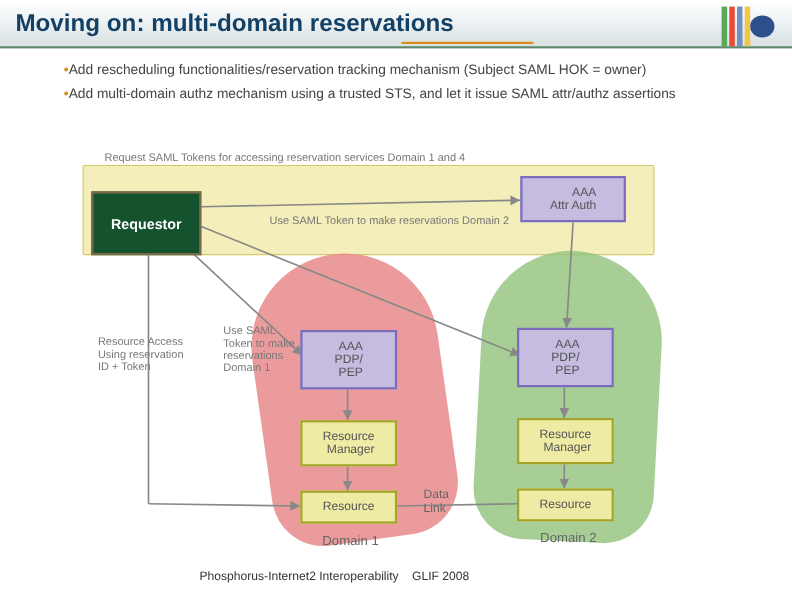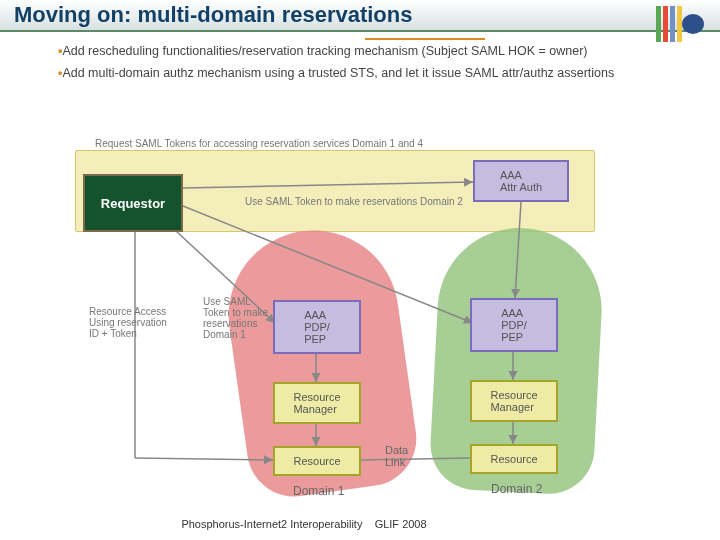--- a/index.html
+++ b/index.html
@@ -1,27 +1,27 @@
 <!DOCTYPE html>
 <html><head>
 <meta charset="utf-8">
 <style>
 *{box-sizing:border-box;margin:0;padding:0}
 body{width:720px;height:540px;background:#fff;font-family:Arial,sans-serif;position:relative;overflow:hidden}
-.header{height:32px;background:linear-gradient(#fff,#e8eef0 60%,#d8e0e0);border-bottom:2px solid #5a8a6a;position:relative;display:flex;align-items:center;padding:0 14px}
+.header{height:44px;background:linear-gradient(#fff,#e8eef0 60%,#d8e0e0);border-bottom:2px solid #5a8a6a;position:relative;display:flex;align-items:center;padding:0 14px}
 .header h1{font-size:22px;color:#134166;font-weight:bold}
 .logo{position:absolute;right:24px;top:6px;width:40px;height:36px;display:flex;gap:2px}
 .logo .bar{width:5px;height:100%}
 .b1{background:#5aa756}.b2{background:#e74a37}.b3{background:#7390c4}.b4{background:#f2c744}.b5{background:#2d4f8a;border-radius:50%;width:22px;position:absolute;right:-8px;top:8px;height:20px}
 .hl{position:absolute;left:365px;top:38px;width:120px;height:2px;background:#d98b1e}
 .bullets{padding:12px 40px 6px 58px;font-size:12.5px;color:#444}
 .bullets p{margin-bottom:8px;text-indent:-11px;padding-left:11px}
 .bullets p::before{content:"\2022 ";color:#d98b1e;font-weight:bold}
 .diagram{position:absolute;left:75px;top:128px;width:560px;height:375px}
-.box{position:absolute;border:2px solid;text-align:left;font-size:11px;color:#555;display:flex;align-items:center;justify-content:center;background:#fff}
+.box{position:absolute;border:2px solid;text-align:right;font-size:11px;color:#555;display:flex;align-items:center;justify-content:center;background:#fff}
 .requestor{left:8px;top:46px;width:100px;height:58px;border-color:#7a6a4a;background:#14532d;color:#fff;font-weight:bold;font-size:13px}
 .aaa-auth{left:398px;top:32px;width:96px;height:42px;border-color:#7b6dbb;background:#c5bce0}
 .aaa-pdp1{left:198px;top:172px;width:88px;height:54px;border-color:#7b6dbb;background:#c5bce0}
 .aaa-pdp2{left:395px;top:170px;width:88px;height:54px;border-color:#7b6dbb;background:#c5bce0}
 .rm1{left:198px;top:254px;width:88px;height:42px;border-color:#a6a428;background:#eeeba5}
 .rm2{left:395px;top:252px;width:88px;height:42px;border-color:#a6a428;background:#eeeba5}
 .res1{left:198px;top:318px;width:88px;height:30px;border-color:#a6a428;background:#eeeba5}
 .res2{left:395px;top:316px;width:88px;height:30px;border-color:#a6a428;background:#eeeba5}
 .yband{position:absolute;left:0;top:22px;width:520px;height:82px;background:#f4eebb;border:1px solid #d4c96a;border-radius:2px}
 .rband{position:absolute;left:160px;top:102px;width:170px;height:262px;background:#e88a8a;border-radius:90px 90px 50px 50px;transform:rotate(-8deg);opacity:.85}

